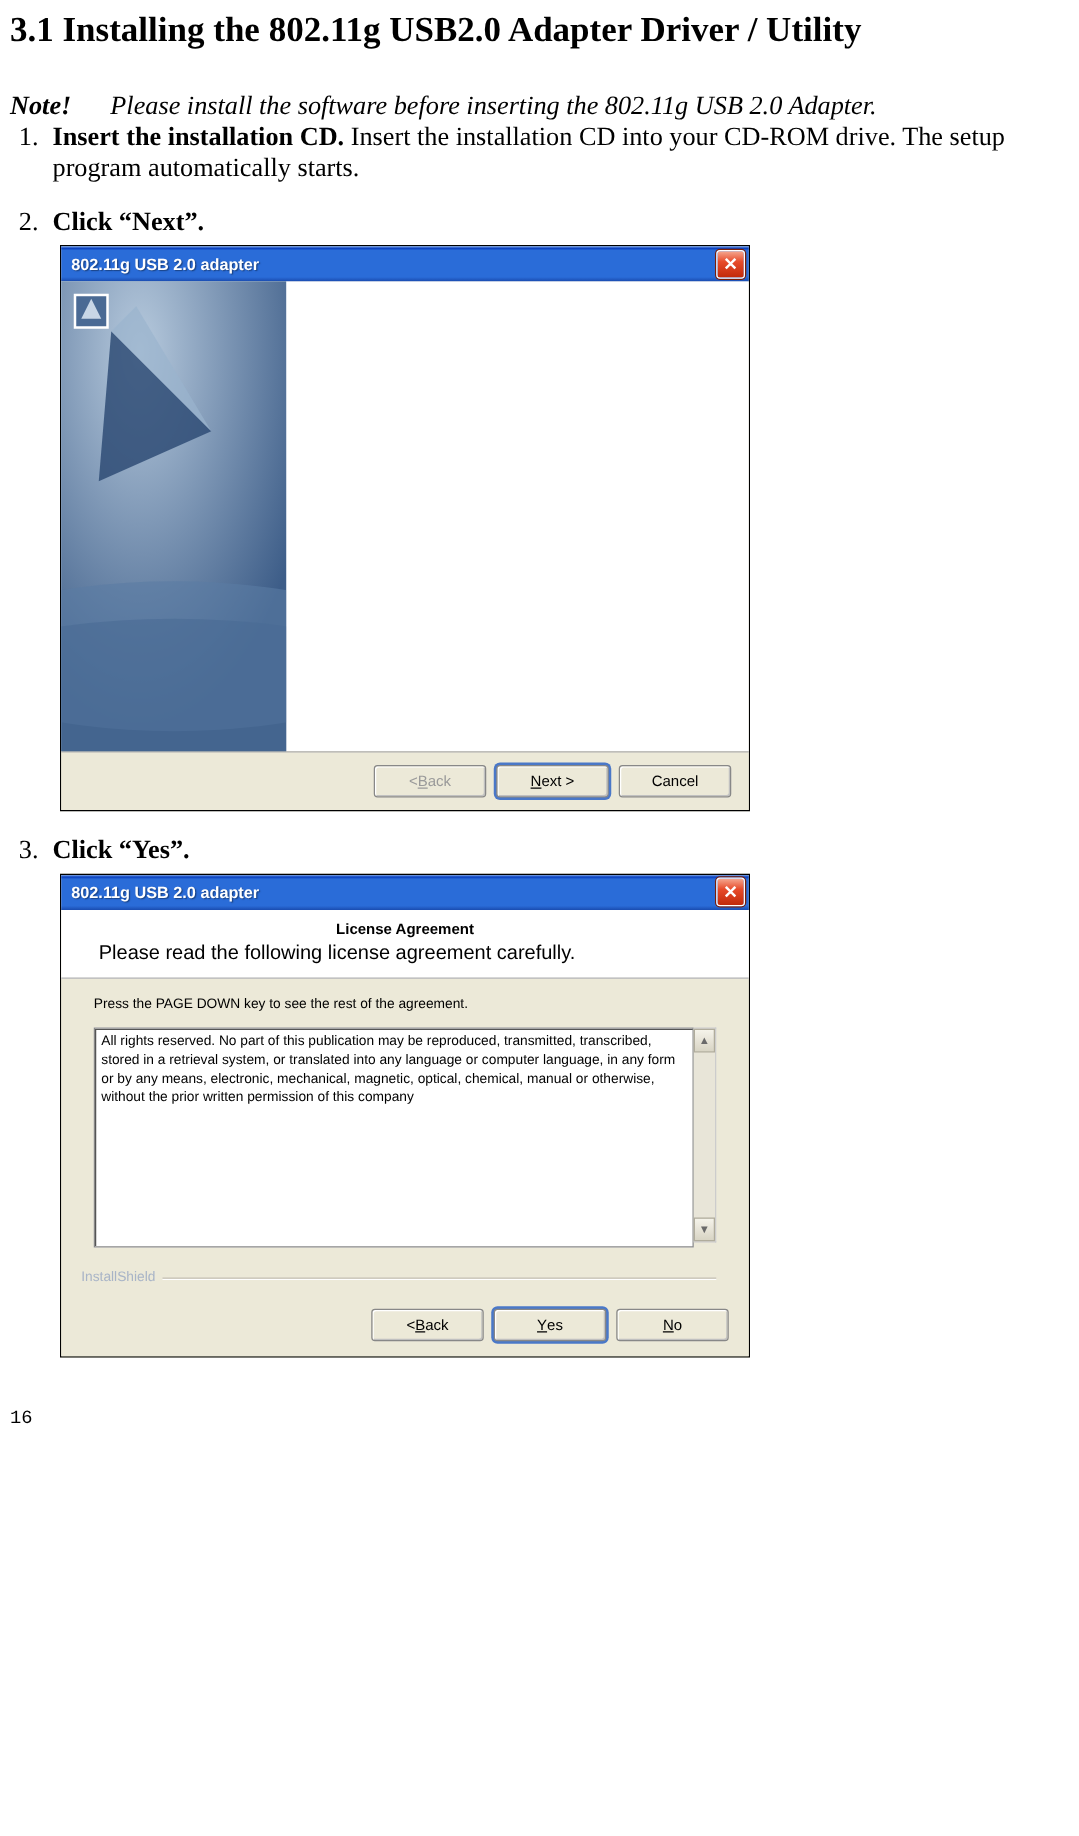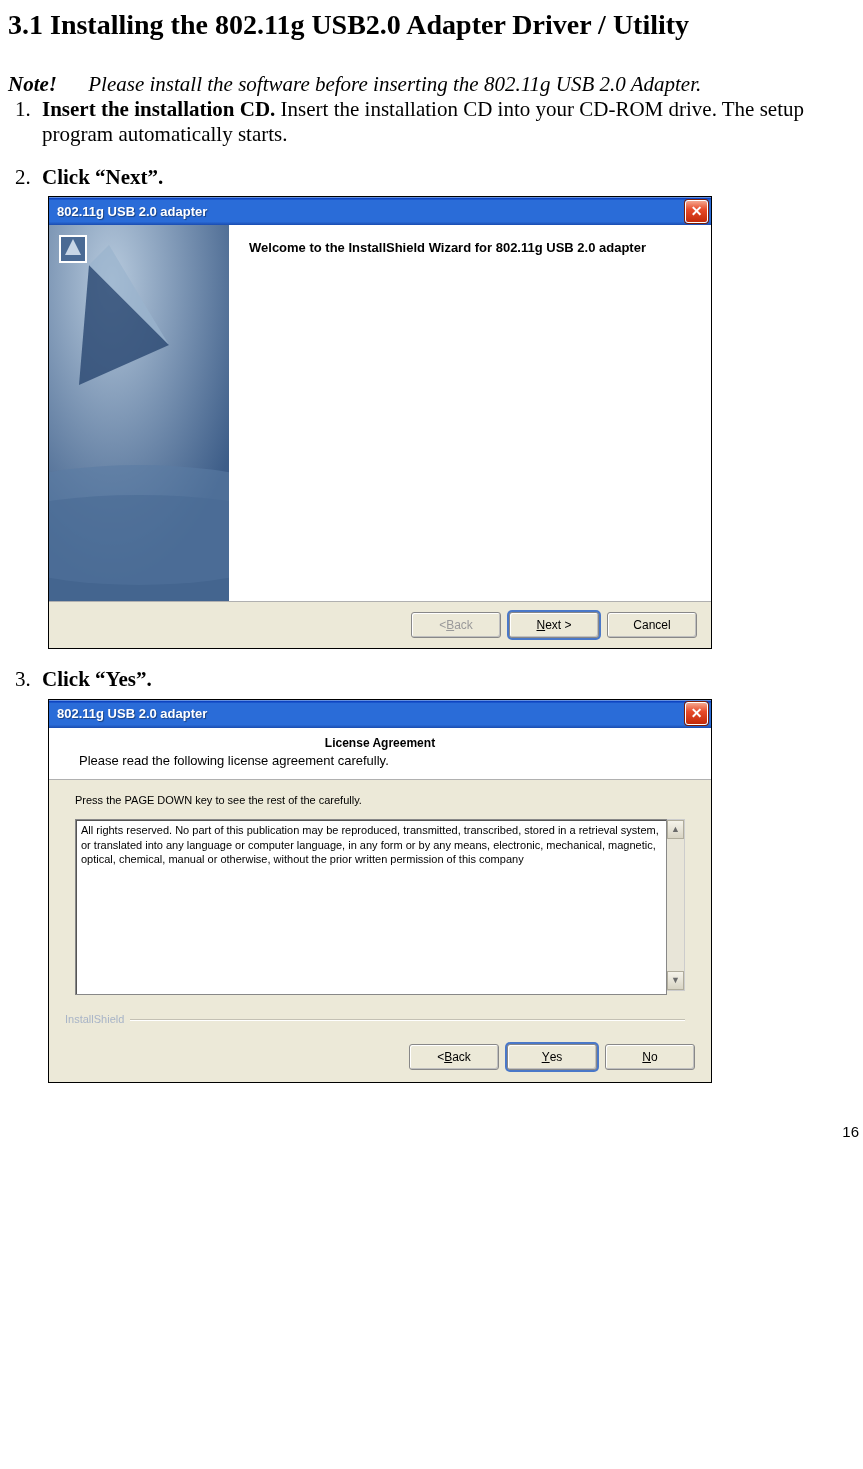--- a/index.html
+++ b/index.html
@@ -33,21 +33,21 @@
   ol.steps > li {
     padding-left: 6px;
     margin-bottom: 18px;
   }
   .step-bold {
     font-weight: bold;
   }
 
   
   .installer-window {
-    width: 664px;
+    width: 552px;
     border: 1px solid #000;
     margin: 6px 0 18px 6px;
     font-family: Tahoma, Arial, sans-serif;
     font-size: 12px;
     background: #ece9d8;
     box-sizing: border-box;
   }
   .titlebar {
     height: 28px;
     background: linear-gradient(to bottom, #2a6cd8 0%, #0a3fbf 6%, #2a6cd8 12%, #2a6cd8 88%, #1a4cb0 100%);
@@ -150,21 +150,21 @@
     border-bottom: 1px solid #b0b0b0;
     padding: 8px 16px 10px 16px;
   }
   .w2-header .hdr-title {
     font-weight: bold;
     font-size: 12px;
     margin-bottom: 3px;
     text-align: center;
   }
   .w2-header .hdr-sub {
-    font-size: 13px;
+    font-size: 16px;
     padding-left: 14px;
   }
   .w2-inner {
     padding: 14px 26px 8px 26px;
   }
   .w2-instr {
     font-size: 11px;
     margin-bottom: 12px;
   }
   .license-box-wrap {
@@ -217,22 +217,22 @@
     box-shadow: 0 1px 0 #fff;
   }
   .w2-buttonbar {
     display: flex;
     justify-content: flex-end;
     padding: 10px 16px 12px 16px;
     gap: 8px;
   }
 
   .page-num {
-    text-align: right;
-    font-family: Liberation Sans, sans-serif;
+    text-align: left;
+    font-family: Liberation Mono, monospace;
     font-size: 15px;
     margin-top: 40px;
   }
 </style>
 </head>
 <body>
 
 <h2 class="section-title">3.1 Installing the 802.11g USB2.0 Adapter Driver / Utility</h2>
 
 <div class="note-line">
@@ -269,21 +269,20 @@
             <ellipse cx="90" cy="300" rx="190" ry="60" fill="#5a7ba4" opacity=".6"></ellipse>
             <ellipse cx="90" cy="340" rx="220" ry="70" fill="#4a6a94" opacity=".6"></ellipse>
             <polygon points="40,40 120,120 30,160" fill="#2f4c75" opacity=".85"></polygon>
             <polygon points="40,40 120,120 60,20" fill="#9ab3cd" opacity=".7"></polygon>
             <rect x="10" y="10" width="28" height="28" fill="#ffffff"></rect>
             <rect x="12" y="12" width="24" height="24" fill="#4a6a94"></rect>
             <polygon points="16,30 24,14 32,30" fill="#c8d6e6"></polygon>
           </svg>
         </div>
         <div class="w1-content">
-          <div class="w1-heading">Welcome to the InstallShield Wizard for 802.11g USB 2.0 adapter</div>
         </div>
       </div>
       <div class="buttonbar">
         <div class="win-btn disabled">
           <span>&lt; </span>
             <span class="ul">B</span>
             <span>ack</span>
         </div>
         <div class="win-btn default-btn">
           <span class="ul">N</span>
@@ -306,21 +305,21 @@
         <div class="close-btn">
           <span>✕</span>
         </div>
       </div>
       <div class="w2-body">
         <div class="w2-header">
           <div class="hdr-title">License Agreement</div>
           <div class="hdr-sub">Please read the following license agreement carefully.</div>
         </div>
         <div class="w2-inner">
-          <div class="w2-instr">Press the PAGE DOWN key to see the rest of the carefully.</div>
+          <div class="w2-instr">Press the PAGE DOWN key to see the rest of the agreement.</div>
           <div class="license-box-wrap">
             <div class="license-box">
               <span>All rights reserved. No part of this publication may be reproduced, transmitted, transcribed, stored in a retrieval system, or translated into any language or computer language, in any form or by any means, electronic, mechanical, magnetic, optical, chemical, manual or otherwise, without the prior written permission of this company</span>
             </div>
             <div class="license-scroll">
               <div class="scroll-btn">▲</div>
               <div class="scroll-btn">▼</div>
             </div>
           </div>
           <div class="brand-row">

